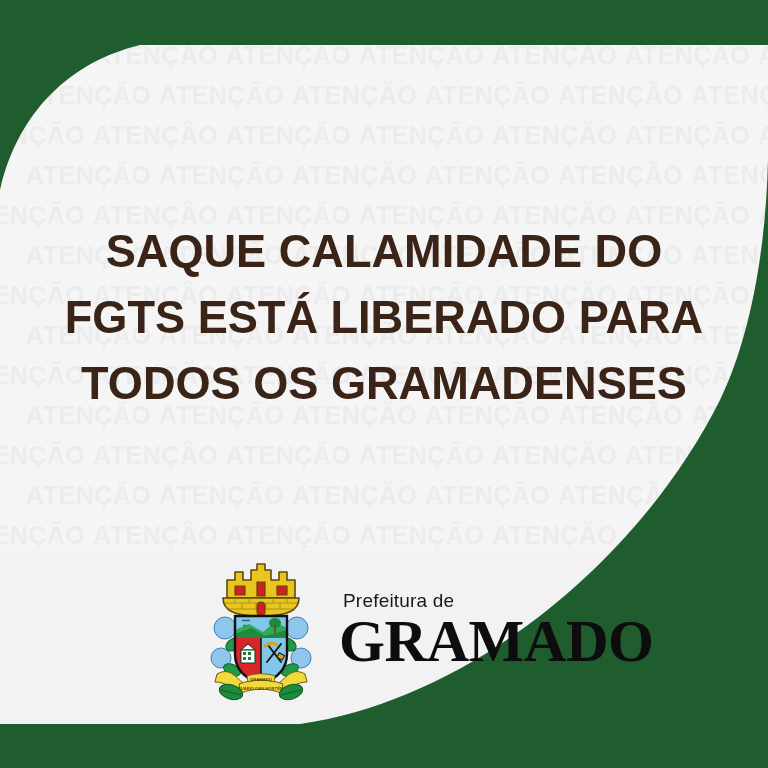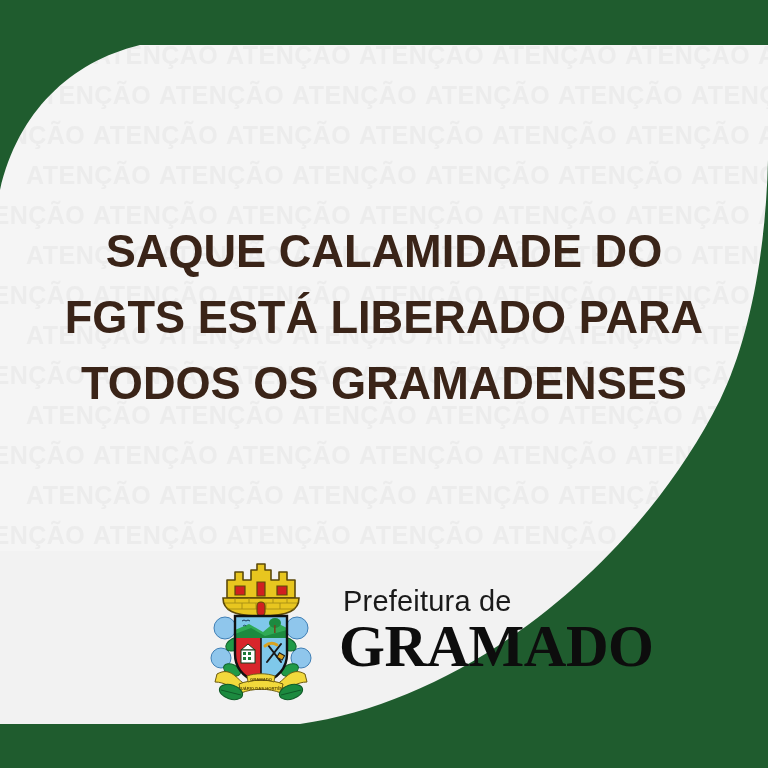--- a/index.html
+++ b/index.html
@@ -106,21 +106,21 @@
     height: 150px;
     display: flex;
     align-items: center;
     gap: 22px;
   }
   .crest { width: 112px; height: 146px; flex: 0 0 auto; }
   .brand-text { display: flex; flex-direction: column; justify-content: center; }
   .brand-pref {
     font-family: "Liberation Sans", sans-serif;
     font-weight: 400;
-    font-size: 29px;
+    font-size: 19px;
     color: #1a1a1a;
     line-height: 1.05;
     letter-spacing: 0.2px;
     margin-left: 4px;
   }
   .brand-city {
     font-family: "Liberation Serif", serif;
     font-weight: 700;
     font-size: 59px;
     color: #0d0d0d;

